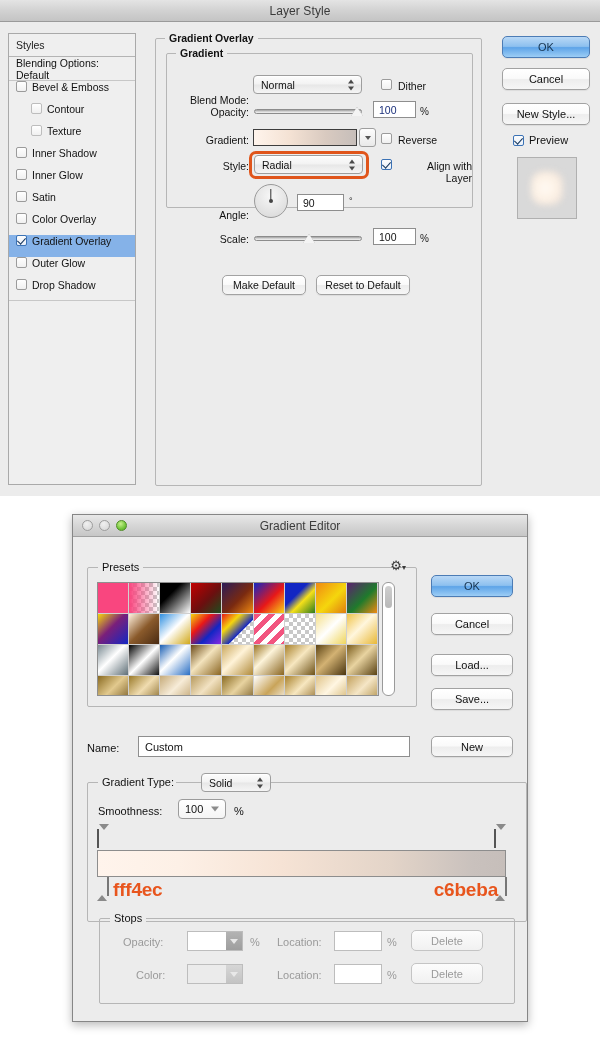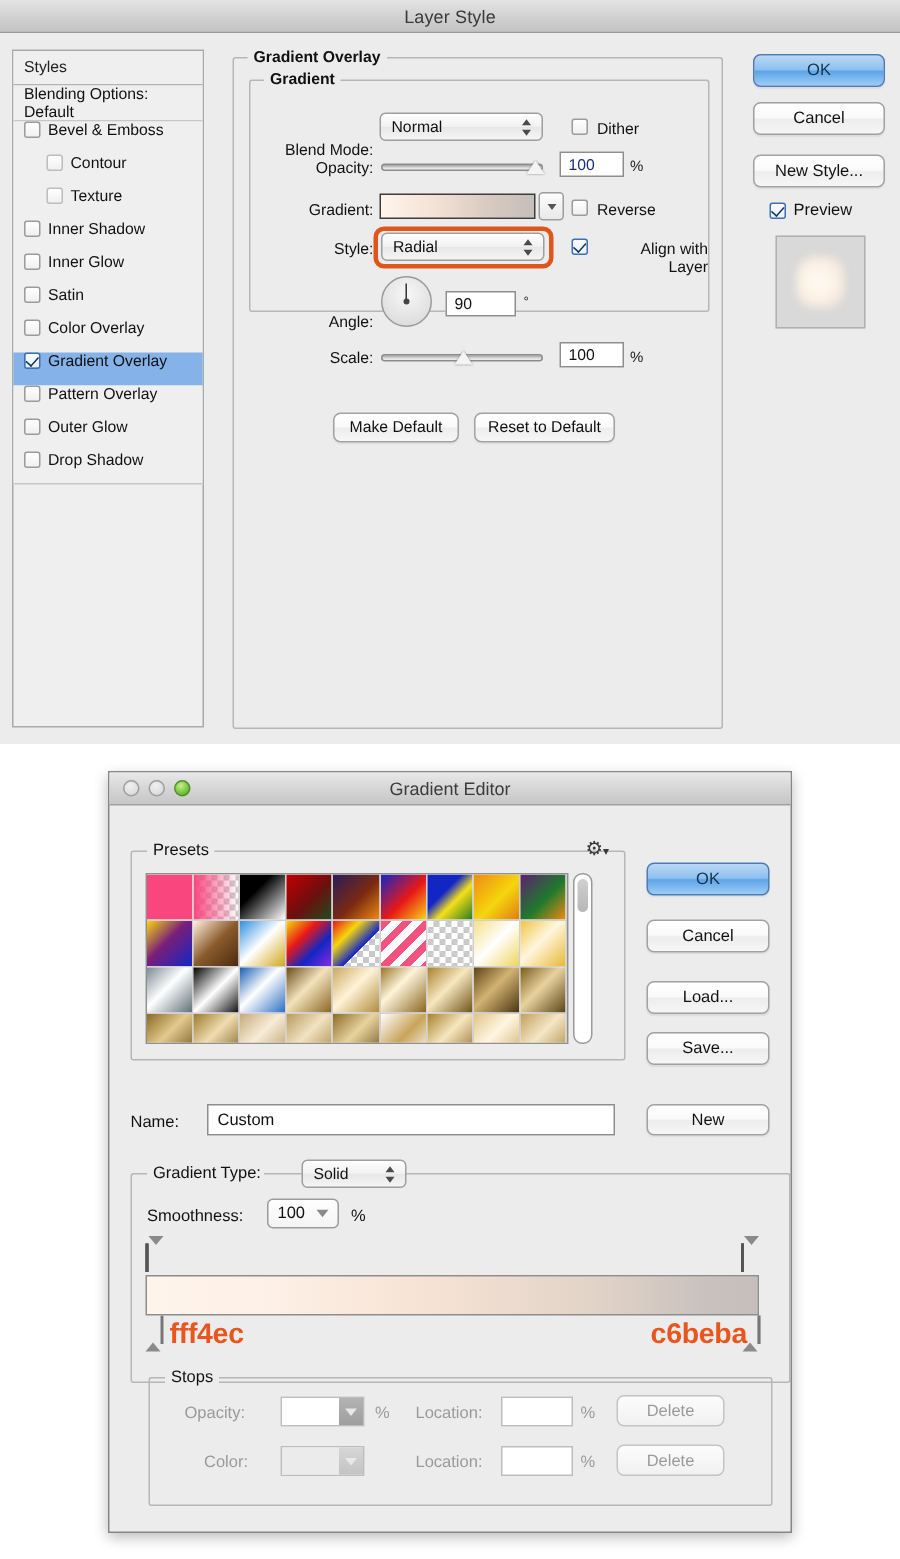--- a/index.html
+++ b/index.html
@@ -330,24 +330,20 @@
           <span class="cbx"></span>
           <span>Satin</span>
         </div>
         <div class="style-row">
           <span class="cbx"></span>
           <span>Color Overlay</span>
         </div>
         <div class="style-row selected">
           <span class="cbx checked blue"></span>
           <span>Gradient Overlay</span>
-        </div>
-        <div class="style-row">
-          <span class="cbx"></span>
-          <span>Pattern Overlay</span>
         </div>
         <div class="style-row">
           <span class="cbx"></span>
           <span>Outer Glow</span>
         </div>
         <div class="style-row last">
           <span class="cbx"></span>
           <span>Drop Shadow</span>
         </div>
       </div>

